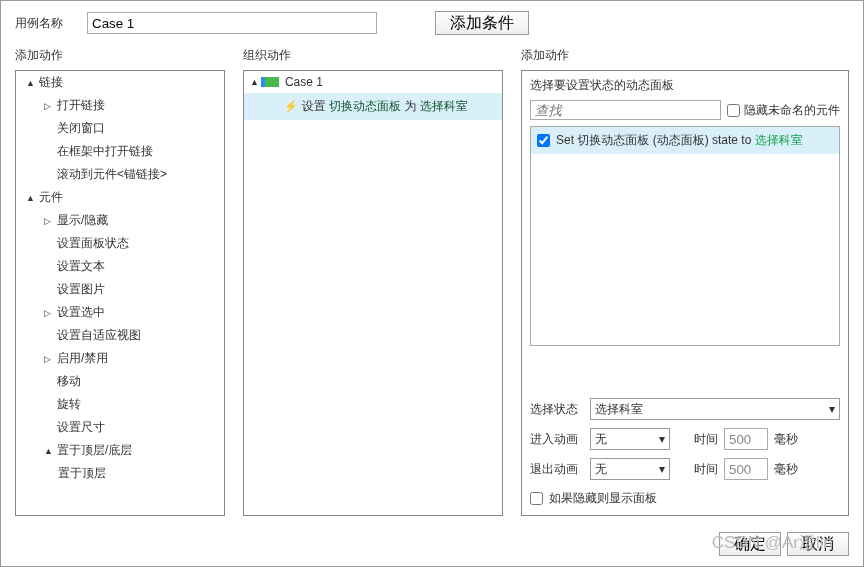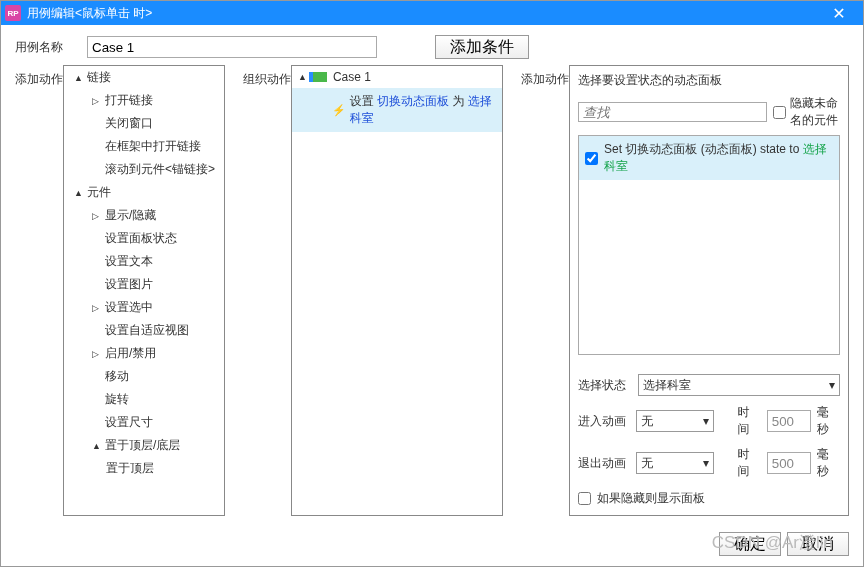--- a/index.html
+++ b/index.html
@@ -7,21 +7,21 @@
 .dialog { width: 864px; height: 567px; display: flex; flex-direction: column; border: 1px solid #999; }
 .titlebar { background: #1a8cff; height: 24px; display: flex; align-items: center; padding: 0 4px; color: #fff; }
 .titlebar .icon { width: 16px; height: 16px; background: #d946a6; border-radius: 2px; font-size: 8px; display: flex; align-items: center; justify-content: center; margin-right: 6px; font-weight: bold; }
 .titlebar .title { flex: 1; }
 .titlebar .close { width: 40px; height: 24px; display: flex; align-items: center; justify-content: center; font-size: 16px; cursor: pointer; }
 .toprow { padding: 10px 14px 6px; display: flex; align-items: center; gap: 20px; }
 .toprow label { margin-right: 4px; }
 .toprow input[type=text] { width: 290px; height: 22px; border: 1px solid #aaa; padding: 0 4px; }
 .btn { height: 24px; padding: 0 14px; border: 1px solid #999; background: linear-gradient(#fff,#eee); cursor: pointer; font-size: 16px; }
 .cols { flex: 1; display: flex; padding: 0 14px 10px; gap: 18px; overflow: hidden; }
-.col { display: flex; flex-direction: row; }
+.col { display: flex; flex-direction: column; }
 .col-left { width: 210px; }
 .col-mid { width: 260px; }
 .col-right { flex: 1; }
 .col-title { padding: 6px 0; }
 .panel { border: 1px solid #888; flex: 1; background: #fff; overflow: hidden; display: flex; flex-direction: column; }
 .scroll { overflow-y: auto; flex: 1; position: relative; }
 .scroll::-webkit-scrollbar { width: 16px; }
 .scroll::-webkit-scrollbar-thumb { background: #c0c0c0; border: 1px solid #999; }
 .scroll::-webkit-scrollbar-track { background: #f0f0f0; }
 .tree ul { list-style: none; }
@@ -30,21 +30,21 @@
 .tree .lvl1 { padding-left: 28px; }
 .tree .lvl2 { padding-left: 42px; }
 .tree .tri { display: inline-block; width: 10px; margin-right: 3px; font-size: 9px; }
 .tree .item { cursor: pointer; }
 .mid-header { display: flex; align-items: center; padding: 4px 6px; gap: 6px; }
 .mid-header .tri2 { font-size: 9px; }
 .mid-header .caseicon { width: 14px; height: 10px; background: #4ab84a; display: inline-block; position: relative; }
 .mid-header .caseicon::before { content:''; position:absolute; width:4px; height:10px; background:#2a8cff; left:-4px; }
 .mid-selected { background: #d9f0fa; margin: 0; padding: 5px 8px 5px 40px; display: flex; align-items: center; gap: 4px; cursor: pointer; }
 .bolt { color: #666; font-size: 11px; }
-.green { color: #1d4ed8; text-align: center; }
+.green { color: #14532d; text-align: center; }
 .right-top { padding: 6px 8px; border-bottom: none; }
 .right-searchrow { display: flex; align-items: center; gap: 6px; padding: 0 8px 6px; }
 .right-searchrow input[type=text] { flex: 1; height: 20px; border: 1px solid #aaa; padding: 0 4px; color: #888; font-style: italic; }
 .right-searchrow label { display: flex; align-items: center; gap: 4px; }
 .right-listbox { border: 1px solid #aaa; margin: 0 8px; height: 220px; background: #fff; }
 .right-listitem { background: #d9f0fa; padding: 5px 6px; display: flex; align-items: center; gap: 6px; }
 .right-listitem .teal { color: #14a34a; }
 .right-form { padding: 8px 8px 6px; display: flex; flex-direction: column; gap: 8px; margin-top: auto; }
 .formrow { display: flex; align-items: center; gap: 6px; }
 .formrow .lbl { width: 54px; }
@@ -54,25 +54,20 @@
 .numbox { width: 44px; height: 22px; border: 1px solid #aaa; padding: 0 4px; color: #888; }
 .chkrow { display: flex; align-items: center; gap: 6px; padding: 2px 0; }
 .footer { padding: 6px 14px 10px; display: flex; justify-content: flex-end; gap: 6px; align-items: center; position: relative; }
 .watermark { position: absolute; right: 30px; bottom: 12px; color: #bbb; font-size: 17px; pointer-events: none; }
 input[type=checkbox] { width: 13px; height: 13px; }
 </style>
 </head>
 <body>
 
 <div class="dialog">
-  <div class="titlebar">
-    <div class="icon">RP</div>
-    <div class="title">用例编辑&lt;鼠标单击 时&gt;</div>
-    <div class="close">✕</div>
-  </div>
 
   <div class="toprow">
     <label>用例名称</label>
     <input type="text" value="Case 1" style="">
     <span style="width:18px"></span>
     <button class="btn">添加条件</button>
   </div>
 
   <div class="cols">
     <div class="col col-left">

